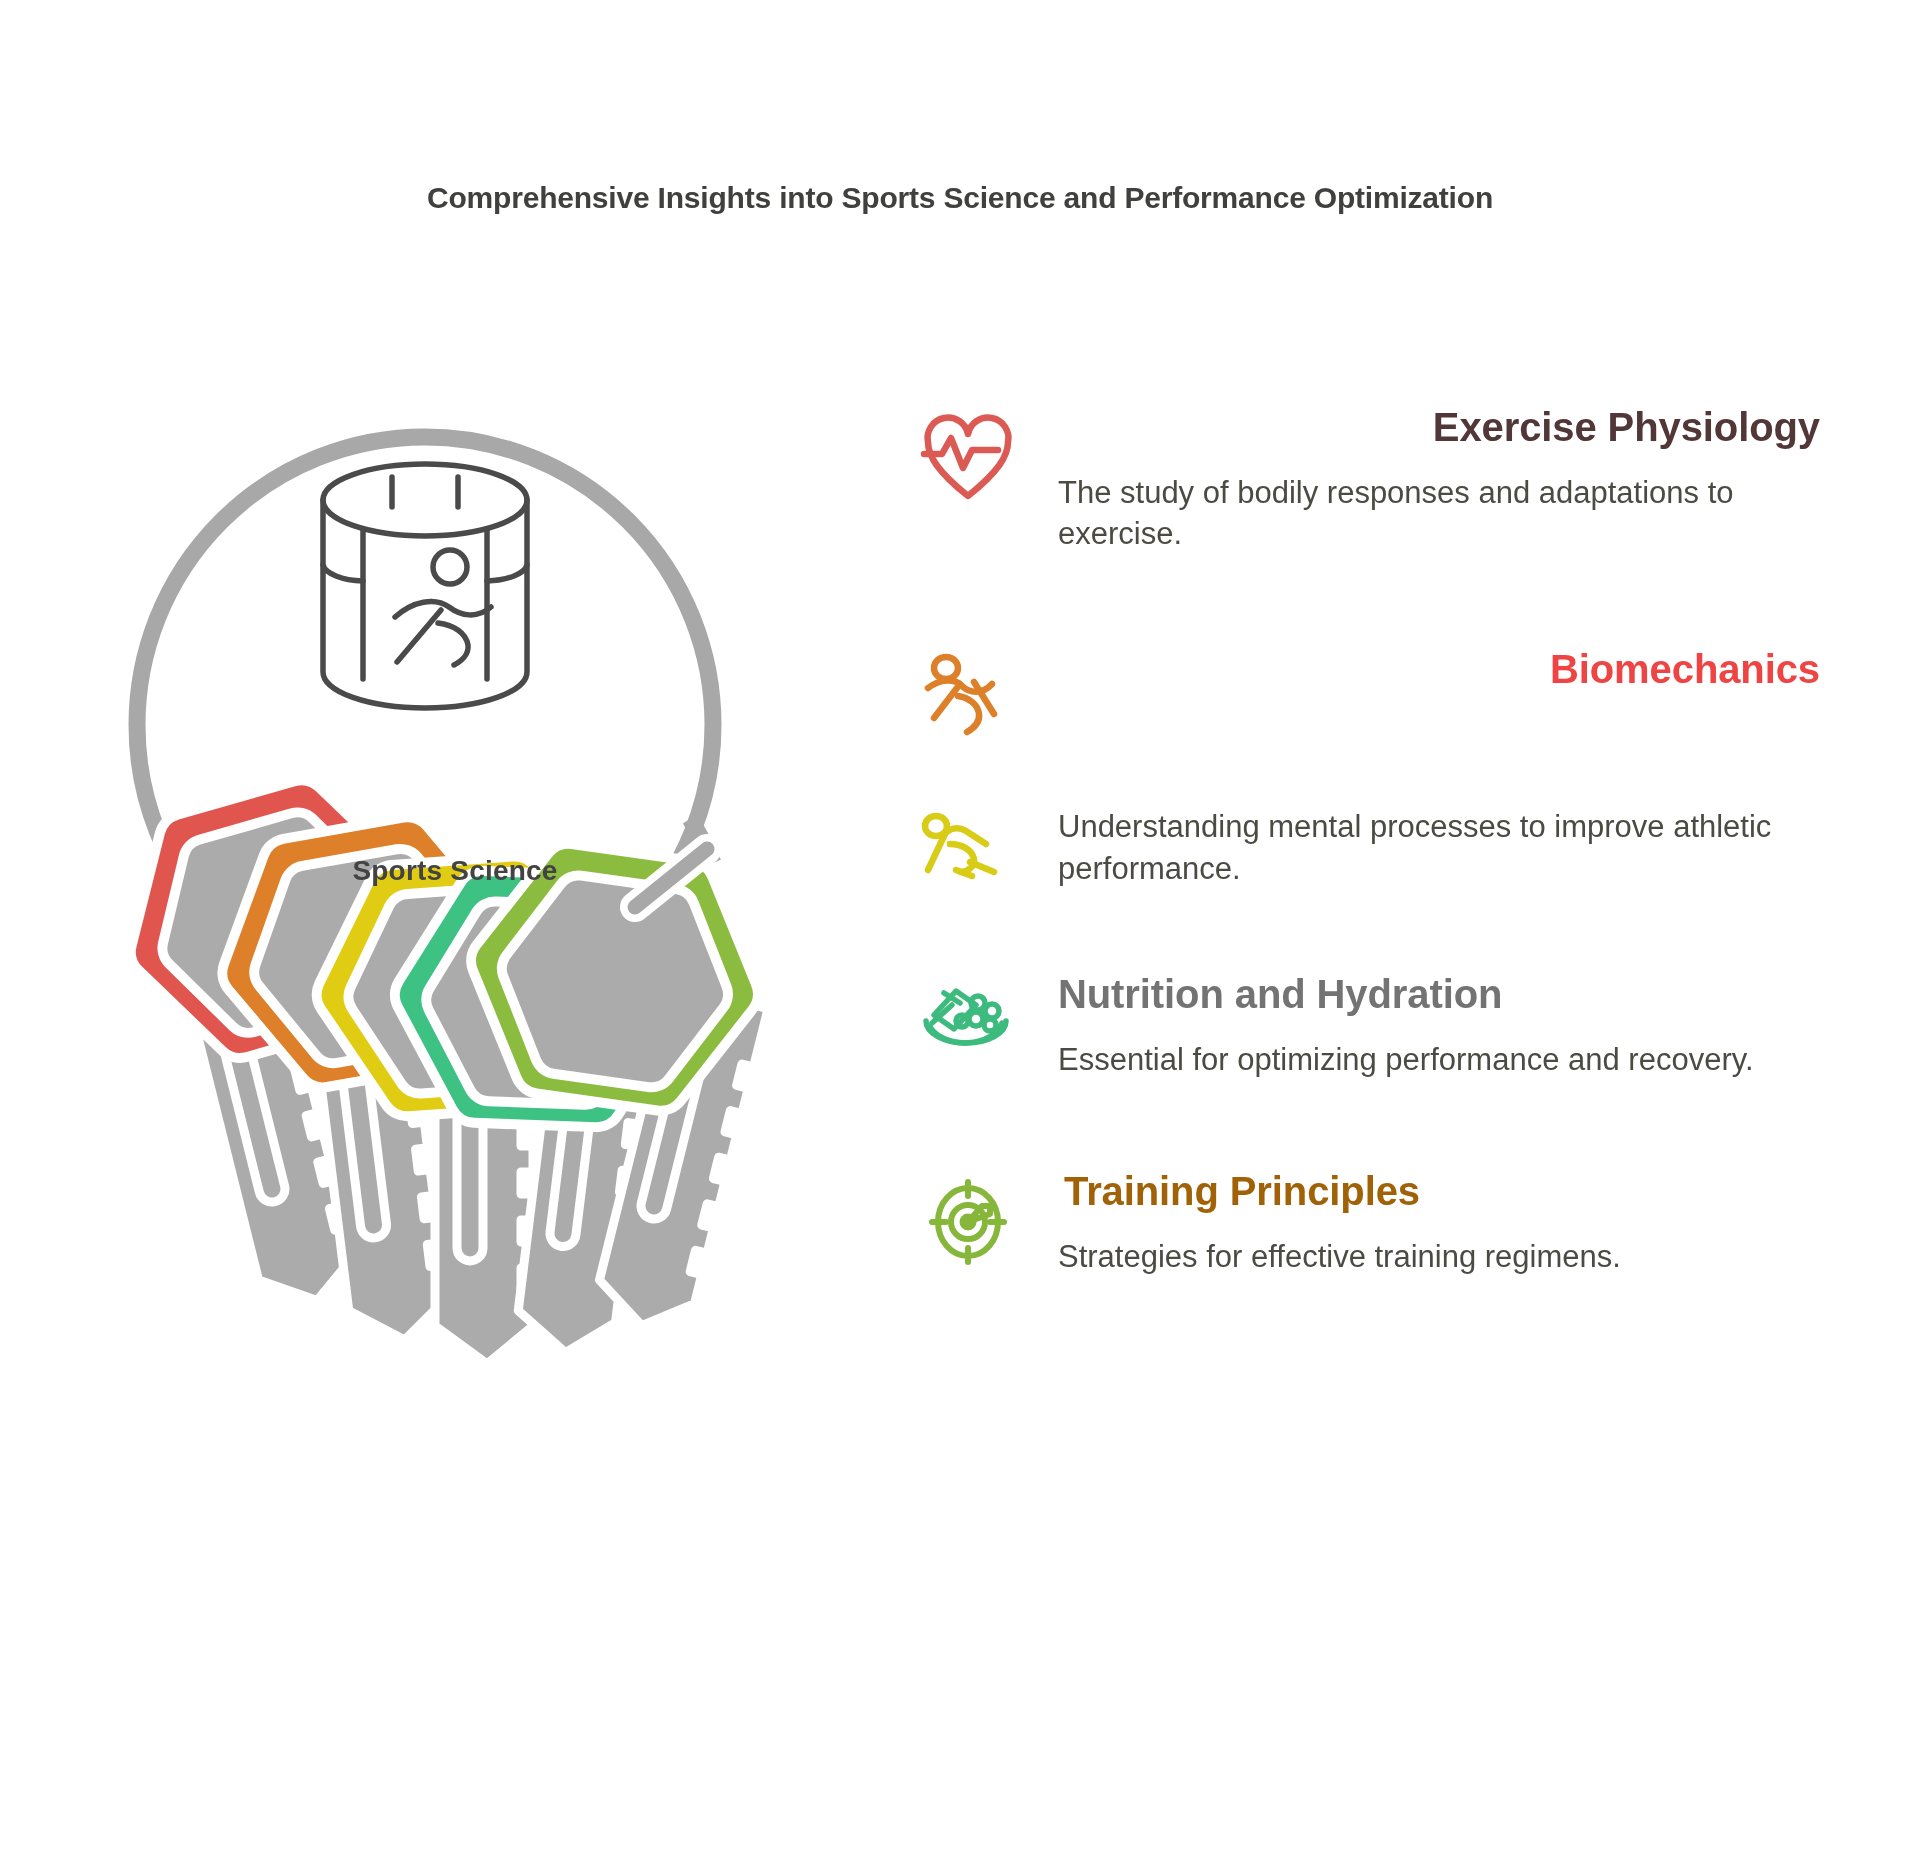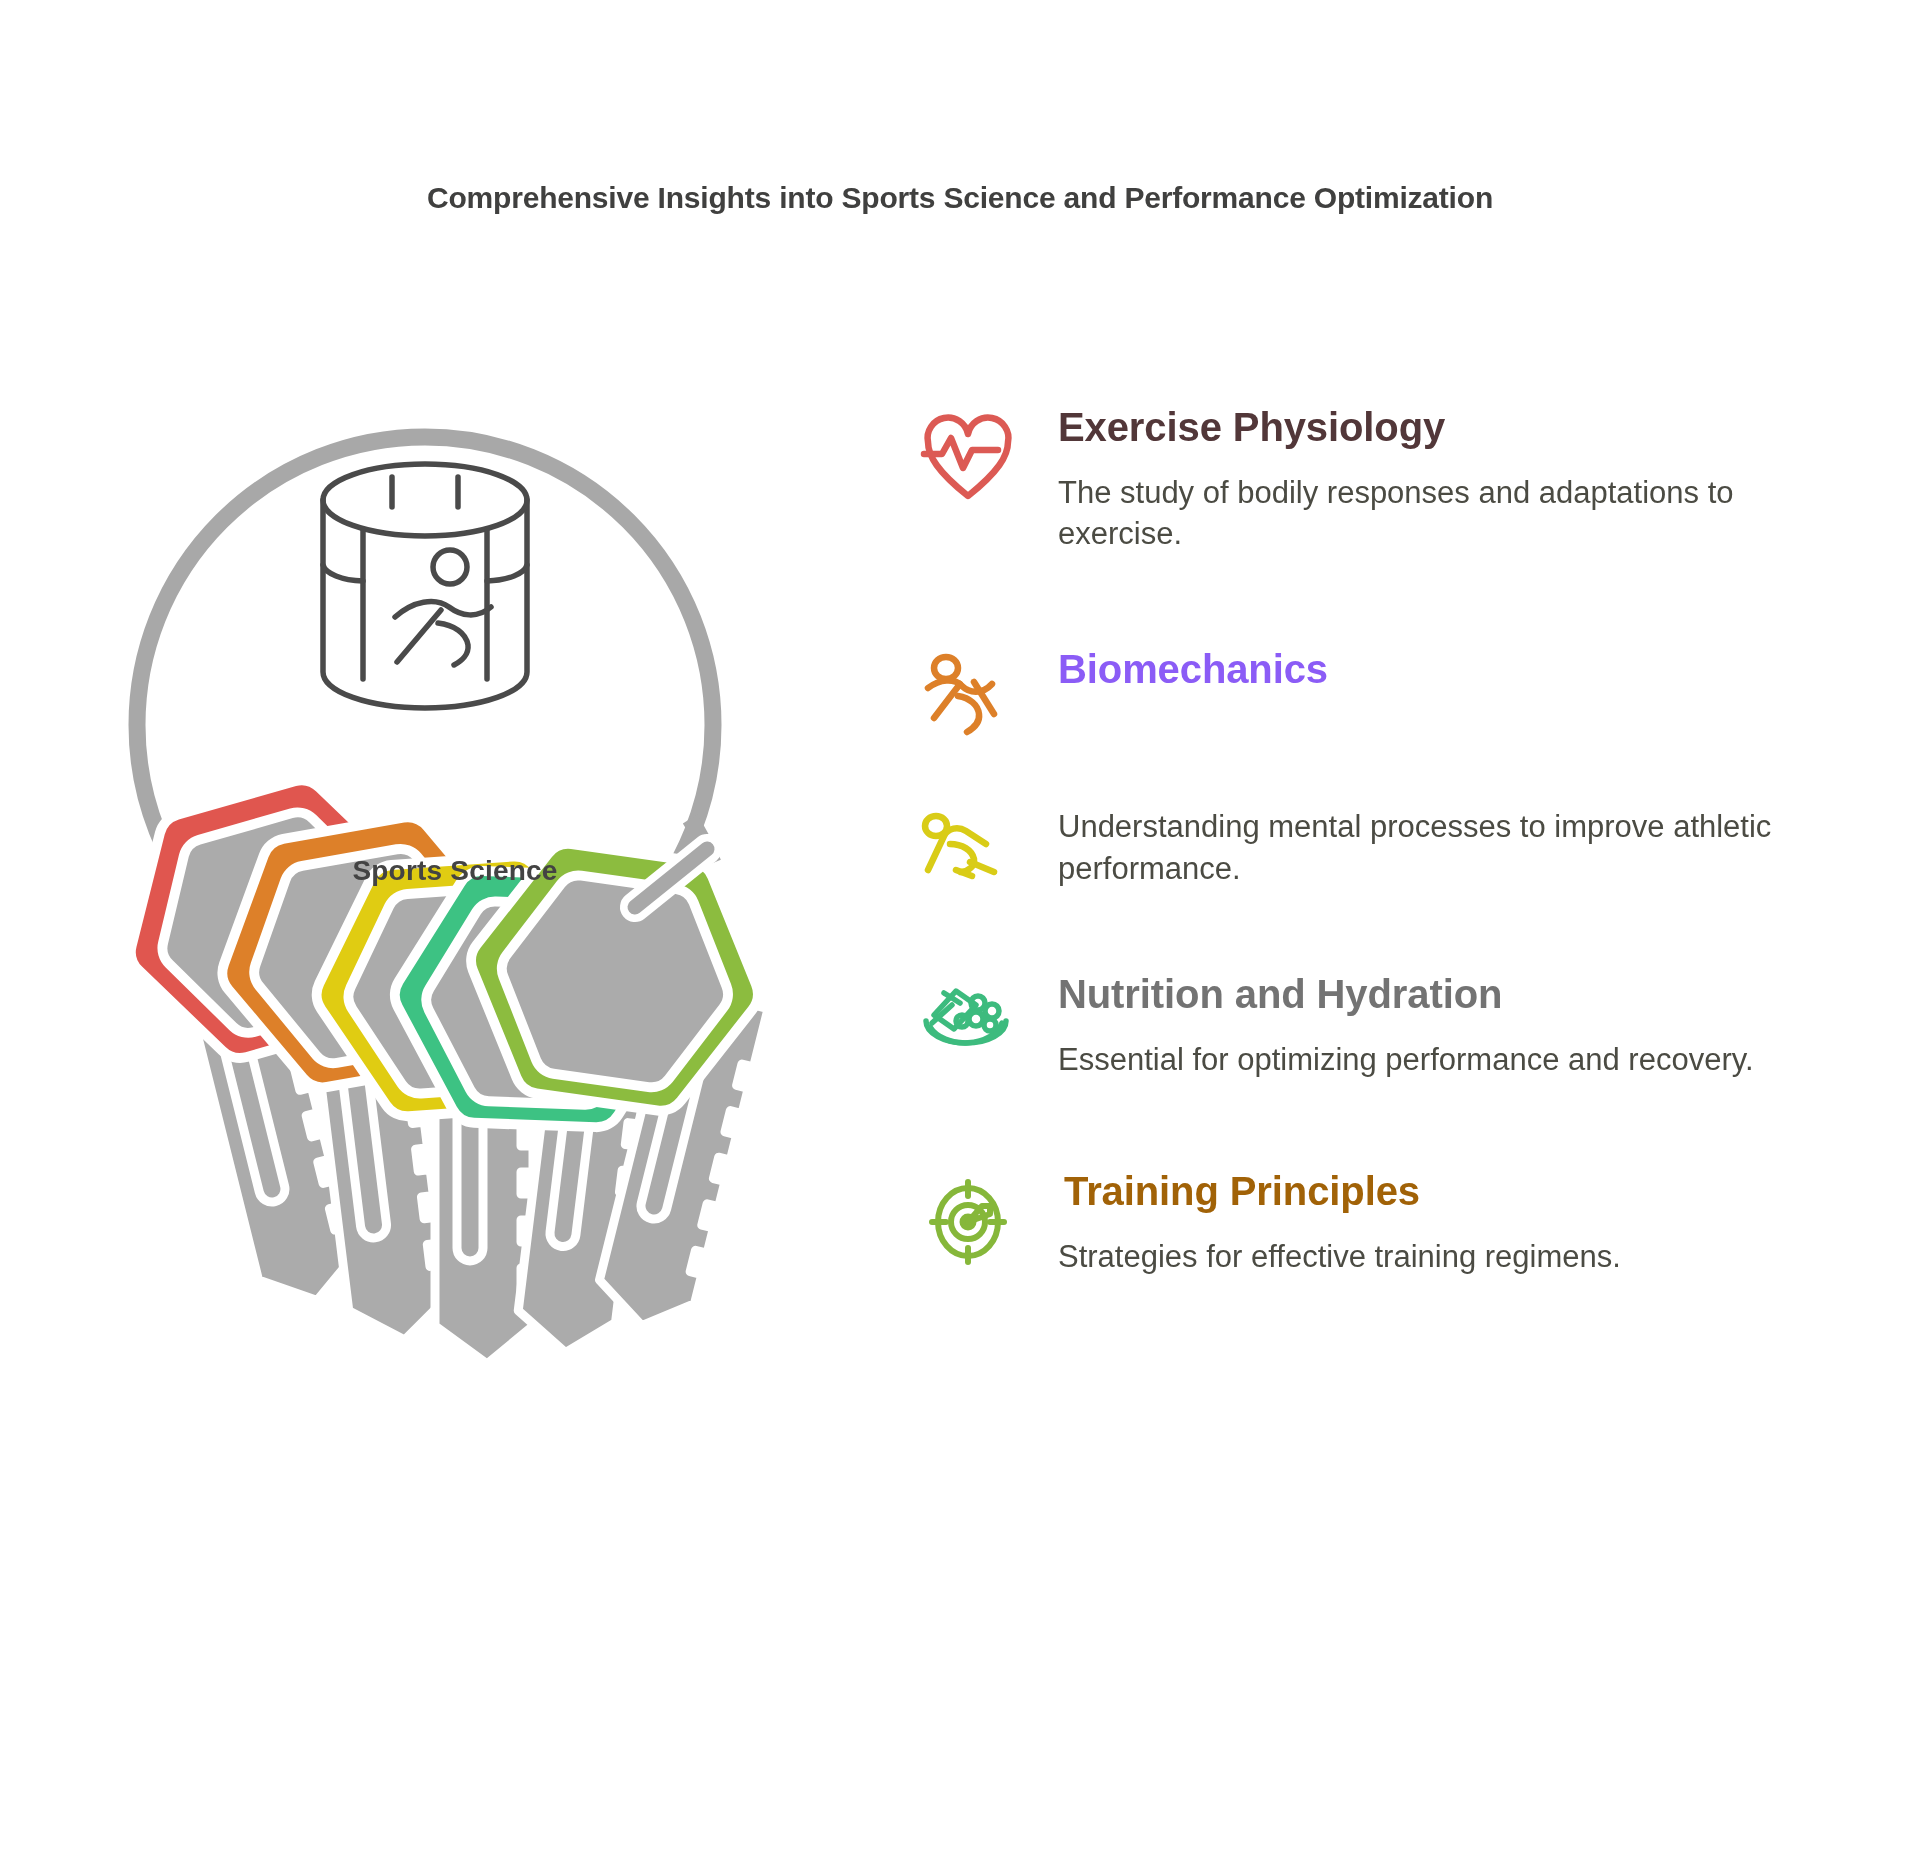--- a/index.html
+++ b/index.html
@@ -227,41 +227,41 @@
   <div class="list">
 
     <div class="item">
       <span class="item-icon">
         <svg viewBox="0 0 96 96" xmlns="http://www.w3.org/2000/svg">
           <path d="M48,86 C18,62 8,46 8,32 A20,20 0 0 1 48,24 A20,20 0 0 1 88,32 C88,46 78,62 48,86 Z" fill="none" stroke="#DC5A54" stroke-width="6.5" stroke-linejoin="round"></path>
           <path d="M4,44 h18 l9,-16 l12,30 l9,-18 h8 h18" fill="none" stroke="#DC5A54" stroke-width="6.5" stroke-linecap="round" stroke-linejoin="round"></path>
         </svg>
       </span>
       <div class="item-body">
-        <h2 class="item-title" style="color:#523739;">Exercise Physiology</h2>
+        <h2 class="item-title" style="color:#523739;text-align:right;">Exercise Physiology</h2>
         <p class="item-desc">The study of bodily responses and adaptations to exercise.</p>
       </div>
     </div>
 
     <div class="gap-1"></div>
 
     <div class="item">
       <span class="item-icon">
         <svg viewBox="0 0 96 96" xmlns="http://www.w3.org/2000/svg">
           <g fill="none" stroke="#DD8029" stroke-width="6.5" stroke-linecap="round" stroke-linejoin="round">
             <ellipse cx="26" cy="16" rx="12" ry="11"></ellipse>
             <path d="M8,36 c12,-9 26,-10 34,-2 c7,7 20,9 30,-2"></path>
             <path d="M40,32 l-26,34"></path>
             <path d="M38,44 c12,2 20,9 21,18 c1,8 -5,14 -12,18"></path>
             <path d="M54,30 l20,32"></path>
           </g>
         </svg>
       </span>
       <div class="item-body">
-        <h2 class="item-title" style="color:#8b5cf6;">Biomechanics</h2>
+        <h2 class="item-title" style="color:#ef4444;text-align:right;">Biomechanics</h2>
       </div>
     </div>
 
     <div class="gap-2"></div>
 
     <div class="item">
       <span class="item-icon">
         <svg viewBox="0 0 96 96" xmlns="http://www.w3.org/2000/svg">
           <g fill="none" stroke="#D9CC17" stroke-width="6.5" stroke-linecap="round" stroke-linejoin="round">
             <ellipse cx="16" cy="14" rx="11" ry="10"></ellipse>

